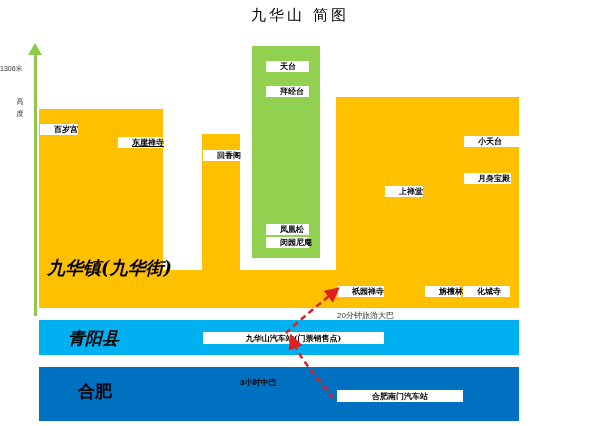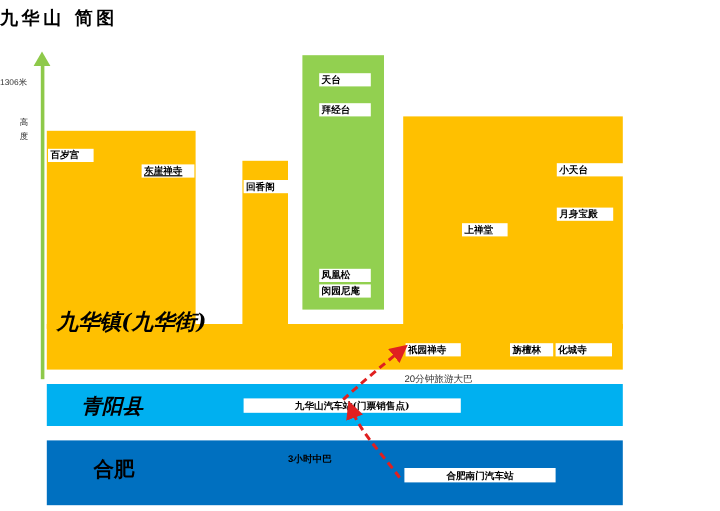--- a/index.html
+++ b/index.html
@@ -3,39 +3,39 @@
   <meta charset="utf-8">
   <style>
     html, body { margin: 0; padding: 0; }
     body {
       width: 600px; height: 426px; position: relative; overflow: hidden;
       background: #ffffff;
       font-family: "DejaVu Serif", "Liberation Serif", serif;
     }
     .abs { position: absolute; }
     .title {
-      left: 0; width: 600px; top: 6px; text-align: left;
-      font-size: 15px; font-weight: bold; letter-spacing: 3px; color: #000;
+      left: 0; width: 600px; top: 6px; text-align: center;
+      font-size: 15px; font-weight: normal; letter-spacing: 3px; color: #000;
     }
     .axis-top { left: 0; top: 64px; font-family: "Liberation Sans", sans-serif; font-size: 7px; color: #333; }
     .axis-label { left: 16px; top: 84px; font-size: 7px; color: #333; width: 8px; line-height: 12px; text-align: center; margin-top: 12px; }
     .arrow-shaft { left: 34px; top: 52px; width: 3px; height: 264px; background: #8ec94a; }
     .arrow-head {
       left: 28px; top: 43px; width: 0; height: 0;
       border-left: 7px solid transparent; border-right: 7px solid transparent;
       border-bottom: 12px solid #8ec94a;
     }
     .orange { background: #ffc000; }
     .green { background: #92d050; }
     .sky { background: #00b0f0; }
     .navy { background: #0070c0; }
     .label {
       background: #ffffff; color: #000;
       font-size: 8px; font-weight: bold; line-height: 11px; height: 11px;
-      padding-left: 2px; box-sizing: border-box; white-space: nowrap;
+      padding-left: 14px; box-sizing: border-box; white-space: nowrap;
     }
     .region-name { font-weight: bold; color: #000; white-space: nowrap; }
     .note { font-family: "Liberation Sans", sans-serif; font-size: 8px; color: #333; white-space: nowrap; }
     .center { text-align: center; padding-left: 0; }
     svg.route { position: absolute; left: 0; top: 0; }
   </style>
 </head>
 <body>
 
 <div class="abs title">九华山 简图</div>

